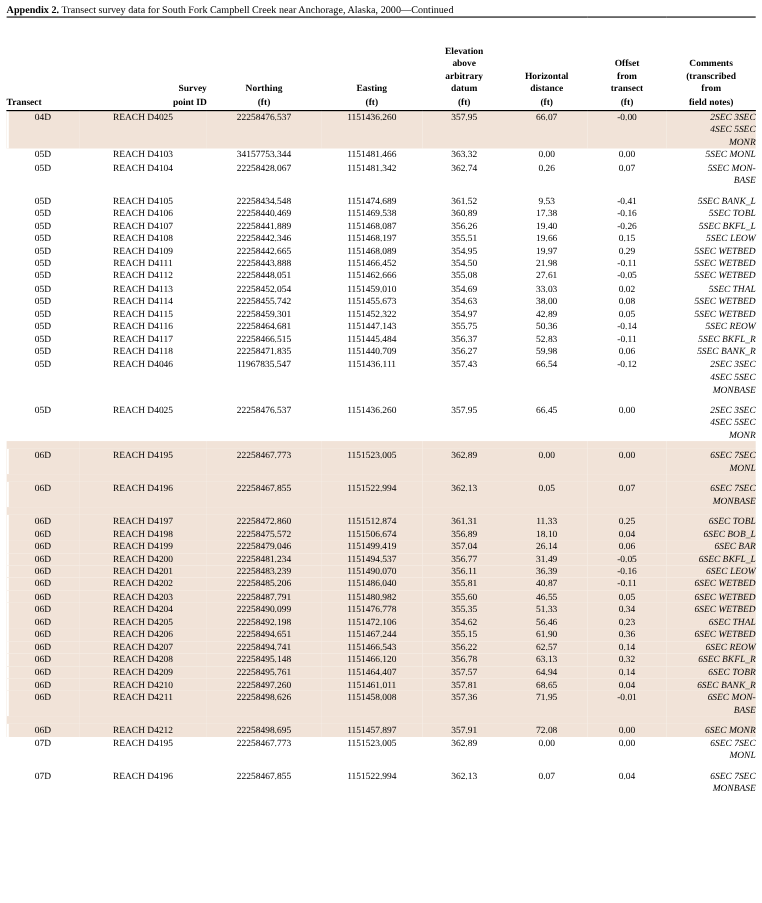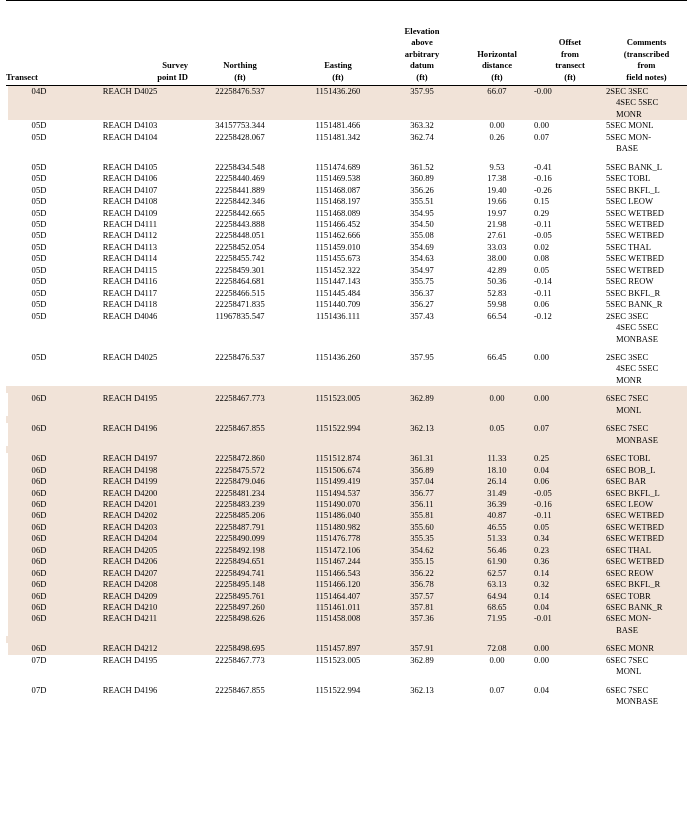--- a/index.html
+++ b/index.html
@@ -83,40 +83,41 @@
     padding: 0;
     vertical-align: top;
     font-weight: normal;
   }
   td.d-transect { text-align: center; }
   td.d-survey   { text-align: center; }
   td.d-north    { text-align: center; }
   td.d-east     { text-align: center; }
   td.d-elev     { text-align: center; margin-top: 48px; }
   td.d-horiz    { text-align: center; }
-  td.d-offset   { }
-  td.d-comm     { text-align: left; padding-left: 6px; }
+  td.d-offset   { text-align: center; }
+  td.d-comm     { text-align: right; padding-left: 6px; font-style: italic; }
 
   
   td.d-comm .cline  { display: block; white-space: nowrap; }
   td.d-comm .cline.cont { padding-left: 10px; }
 
   tbody tr.shaded td { background: #f1e3d8; }
 
   
   tr.gap td { height: 7px; line-height: 7px; font-size: 0; }
 
   
   tbody tr.shaded td.d-transect { box-shadow: inset 2px 0 0 #ffffff; }
 </style>
 </head>
 <body>
 
 <div class="page">
 
+  <div class="caption"><span class="cap-lead">Appendix 2.</span><span> Transect survey data for South Fork Campbell Creek near Anchorage, Alaska, 2000—Continued</span></div>
 
   <div class="tbl-wrap">
     <table class="survey">
       <colgroup>
         <col class="w-transect">
         <col class="w-survey">
         <col class="w-north">
         <col class="w-east">
         <col class="w-elev">
         <col class="w-horiz">

